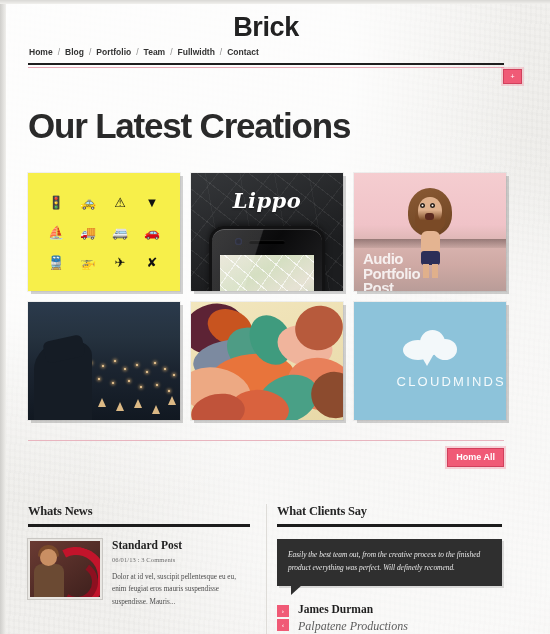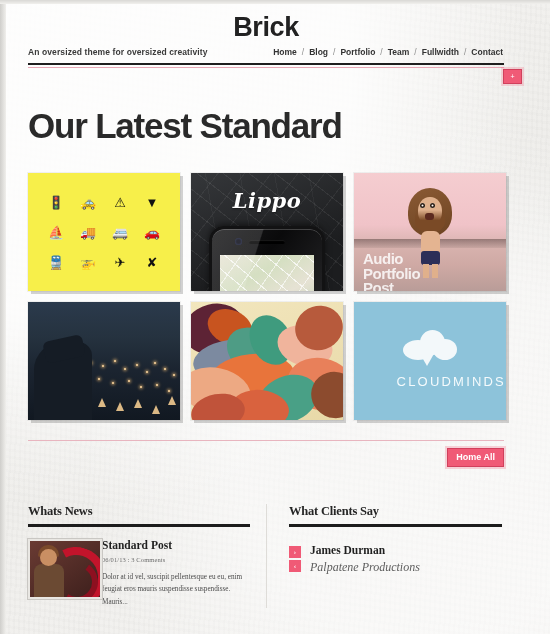--- a/index.html
+++ b/index.html
@@ -172,25 +172,25 @@
     position:absolute;right:0;top:8px;
     background:#f05a76;border:1px solid #d1405c;
     box-shadow:0 0 0 2px rgba(240,90,118,.25);
     color:#fff;font-size:9px;font-weight:bold;
     padding:3px 8px;line-height:1.25;
   }
 
   
   #bottom{top:504px;display:flex;gap:0;font-family:Liberation Serif, serif;}
   .col-left{width:238px;padding-right:16px;box-sizing:border-box;}
-  .col-right{width:236px;padding-left:22px;box-sizing:border-box;border-left:1px solid #dedcd8;}
+  .col-right{width:236px;padding-left:10px;box-sizing:border-box;border-left:1px solid #dedcd8;}
   .sec-title{font-size:12.5px;font-weight:bold;color:#262626;letter-spacing:-.2px;}
   .sec-rule{margin-top:5px;border-top:3px solid #1c1c1c;}
 
-  .post{display:flex;gap:0;margin-top:12px;}
+  .post{display:flex;gap:10px;margin-top:12px;}
   .thumb{
     width:70px;height:56px;flex:none;
     background:linear-gradient(145deg,#6a3b33,#3d1f1c);
     border:2px solid #e9e7e3;box-shadow:0 0 0 1px #c9c7c3;
     position:relative;overflow:hidden;
   }
   .thumb .fig-head{position:absolute;left:10px;top:8px;width:17px;height:17px;border-radius:50%;background:#c98f63;}
   .thumb .fig-hair{position:absolute;left:8px;top:4px;width:21px;height:12px;border-radius:10px 10px 2px 2px;background:#7a4a2b;}
   .thumb .fig-body{position:absolute;left:4px;top:23px;width:30px;height:33px;border-radius:8px 8px 0 0;background:#6b4a33;}
   .thumb .swoosh{position:absolute;right:-6px;top:6px;width:44px;height:44px;border:8px solid #c2142b;border-radius:50%;border-left-color:transparent;border-bottom-color:transparent;transform:rotate(18deg);}
@@ -225,42 +225,41 @@
 <body>
 
 <div class="wrap">
   <div class="paper-texture"></div>
   <div class="edge-left"></div>
   <div class="edge-top"></div>
 
   <div class="container" id="header">
     <div class="brand">Brick</div>
     <div class="headrow">
-      <div class="tagline">An oversized theme for oversized creativity</div>
       <div class="nav">
         <a href="#">Home</a>
         <span class="sep">/</span>
         <a href="#">Blog</a>
         <span class="sep">/</span>
         <a href="#">Portfolio</a>
         <span class="sep">/</span>
         <a href="#">Team</a>
         <span class="sep">/</span>
         <a href="#">Fullwidth</a>
         <span class="sep">/</span>
         <a href="#">Contact</a>
       </div>
     </div>
     <div class="rule"></div>
     <div class="rule2"></div>
   </div>
   <div class="corner-btn">+</div>
 
   <div class="container" id="page-title">
-    <div class="page-title">Our Latest Standard</div>
+    <div class="page-title">Our Latest Creations</div>
   </div>
 
   <div class="container" id="grid">
     <div class="grid">
 
       <div class="tile t-yellow">
         <div class="inner">
           <div class="iconpad">
             <span>🚦</span>
             <span>🚕</span>
@@ -403,20 +402,21 @@
           <div class="post-title">Standard Post</div>
           <div class="post-meta">06/01/13 : 3 Comments</div>
           <div class="post-ex">Dolor at id vel, suscipit pellentesque eu eu, enim feugiat eros mauris suspendisse suspendisse. Mauris...</div>
         </div>
       </div>
     </div>
 
     <div class="col-right">
       <div class="sec-title">What Clients Say</div>
       <div class="sec-rule"></div>
+      <div class="quote">Easily the best team out, from the creative process to the finished product everything was perfect. Will definetly recomend.</div>
       <div class="client">
         <div class="arrows">
           <b>›</b>
           <b>‹</b>
         </div>
         <div>
           <div class="client-name">James Durman</div>
           <div class="client-co">Palpatene Productions</div>
         </div>
       </div>

